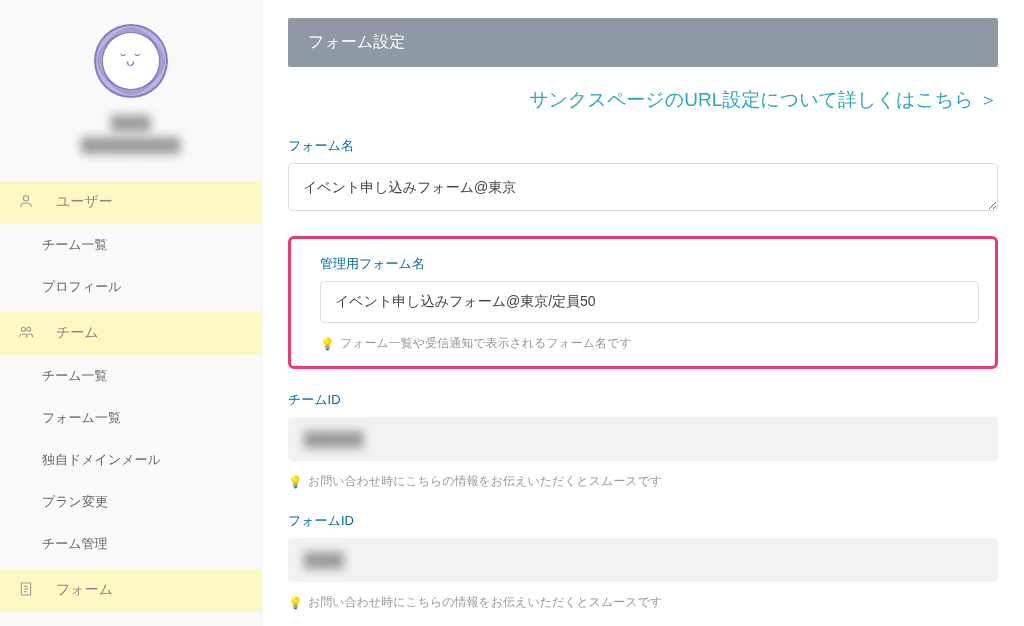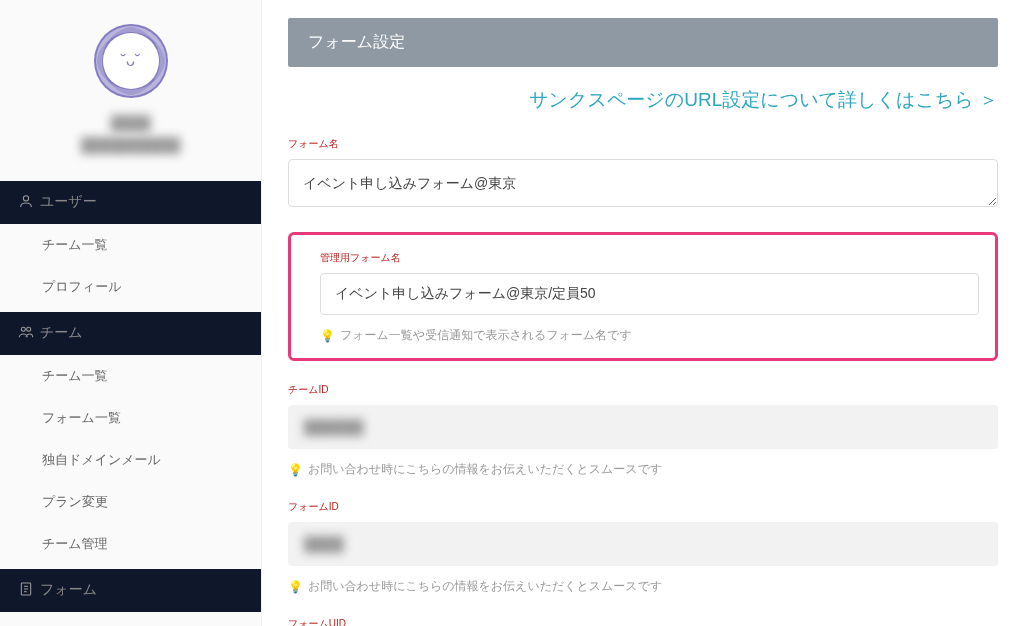--- a/index.html
+++ b/index.html
@@ -66,23 +66,23 @@
       filter: blur(5px);
       color: #999;
       font-size: 14px;
       line-height: 1.6;
       user-select: none;
     }
     .nav-section { margin-top: 4px; }
     .nav-header {
       display: flex;
       align-items: center;
-      gap: 6px;
+      gap: 22px;
       padding: 12px 18px;
-      background: #0f172a;
+      background: #fef9c3;
       color: #888;
       font-size: 14px;
       font-weight: 500;
     }
     .nav-header svg { width: 16px; height: 16px; stroke: #999; fill: none; stroke-width: 1.6; }
     .nav-item {
       padding: 12px 18px 12px 42px;
       color: #666;
       font-size: 13px;
       cursor: pointer;
@@ -113,22 +113,22 @@
       margin-bottom: 24px;
     }
     .help-link a {
       color: #2da6c0;
       text-decoration: none;
       font-size: 19px;
       cursor: pointer;
     }
     .field-group { margin-bottom: 22px; }
     .field-label {
-      color: #b91c1c;
-      font-size: 10px;
+      color: #0369a1;
+      font-size: 13px;
       margin-bottom: 8px;
     }
     .text-input, .textarea-input {
       width: 100%;
       padding: 12px 14px;
       border: 1px solid #ddd;
       border-radius: 4px;
       font-size: 14px;
       color: #444;
       font-family: inherit;

